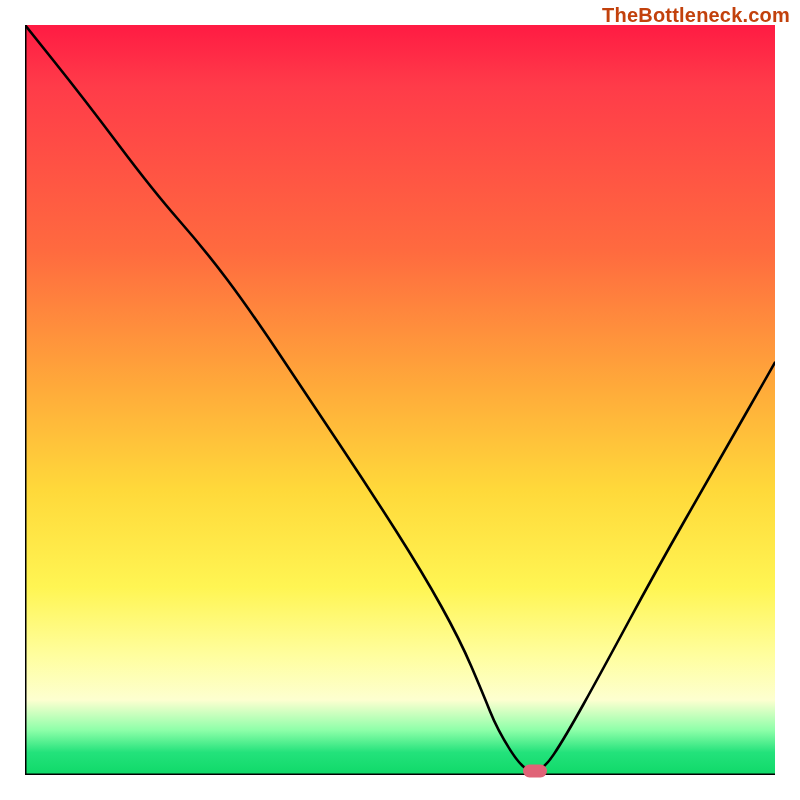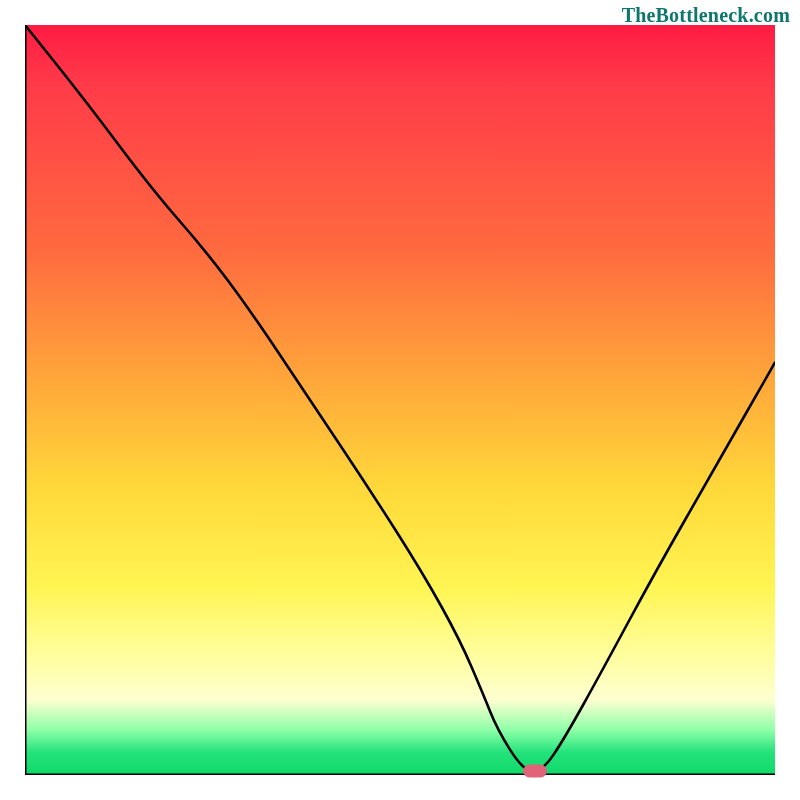--- a/index.html
+++ b/index.html
@@ -12,24 +12,24 @@
   }
   .wrap {
     position: relative;
     width: 800px;
     height: 800px;
   }
   .watermark {
     position: absolute;
     top: 4px;
     right: 10px;
-    font-family: Liberation Serif, serif;
+    font-family: Liberation Sans, sans-serif;
     font-size: 20px;
     font-weight: 600;
-    color: #0f766e;
+    color: #c2410c;
     letter-spacing: 0.2px;
   }
   .plot-area {
     position: absolute;
     left: 25px;
     top: 25px;
     width: 750px;
     height: 750px;
   }
   .gradient {

